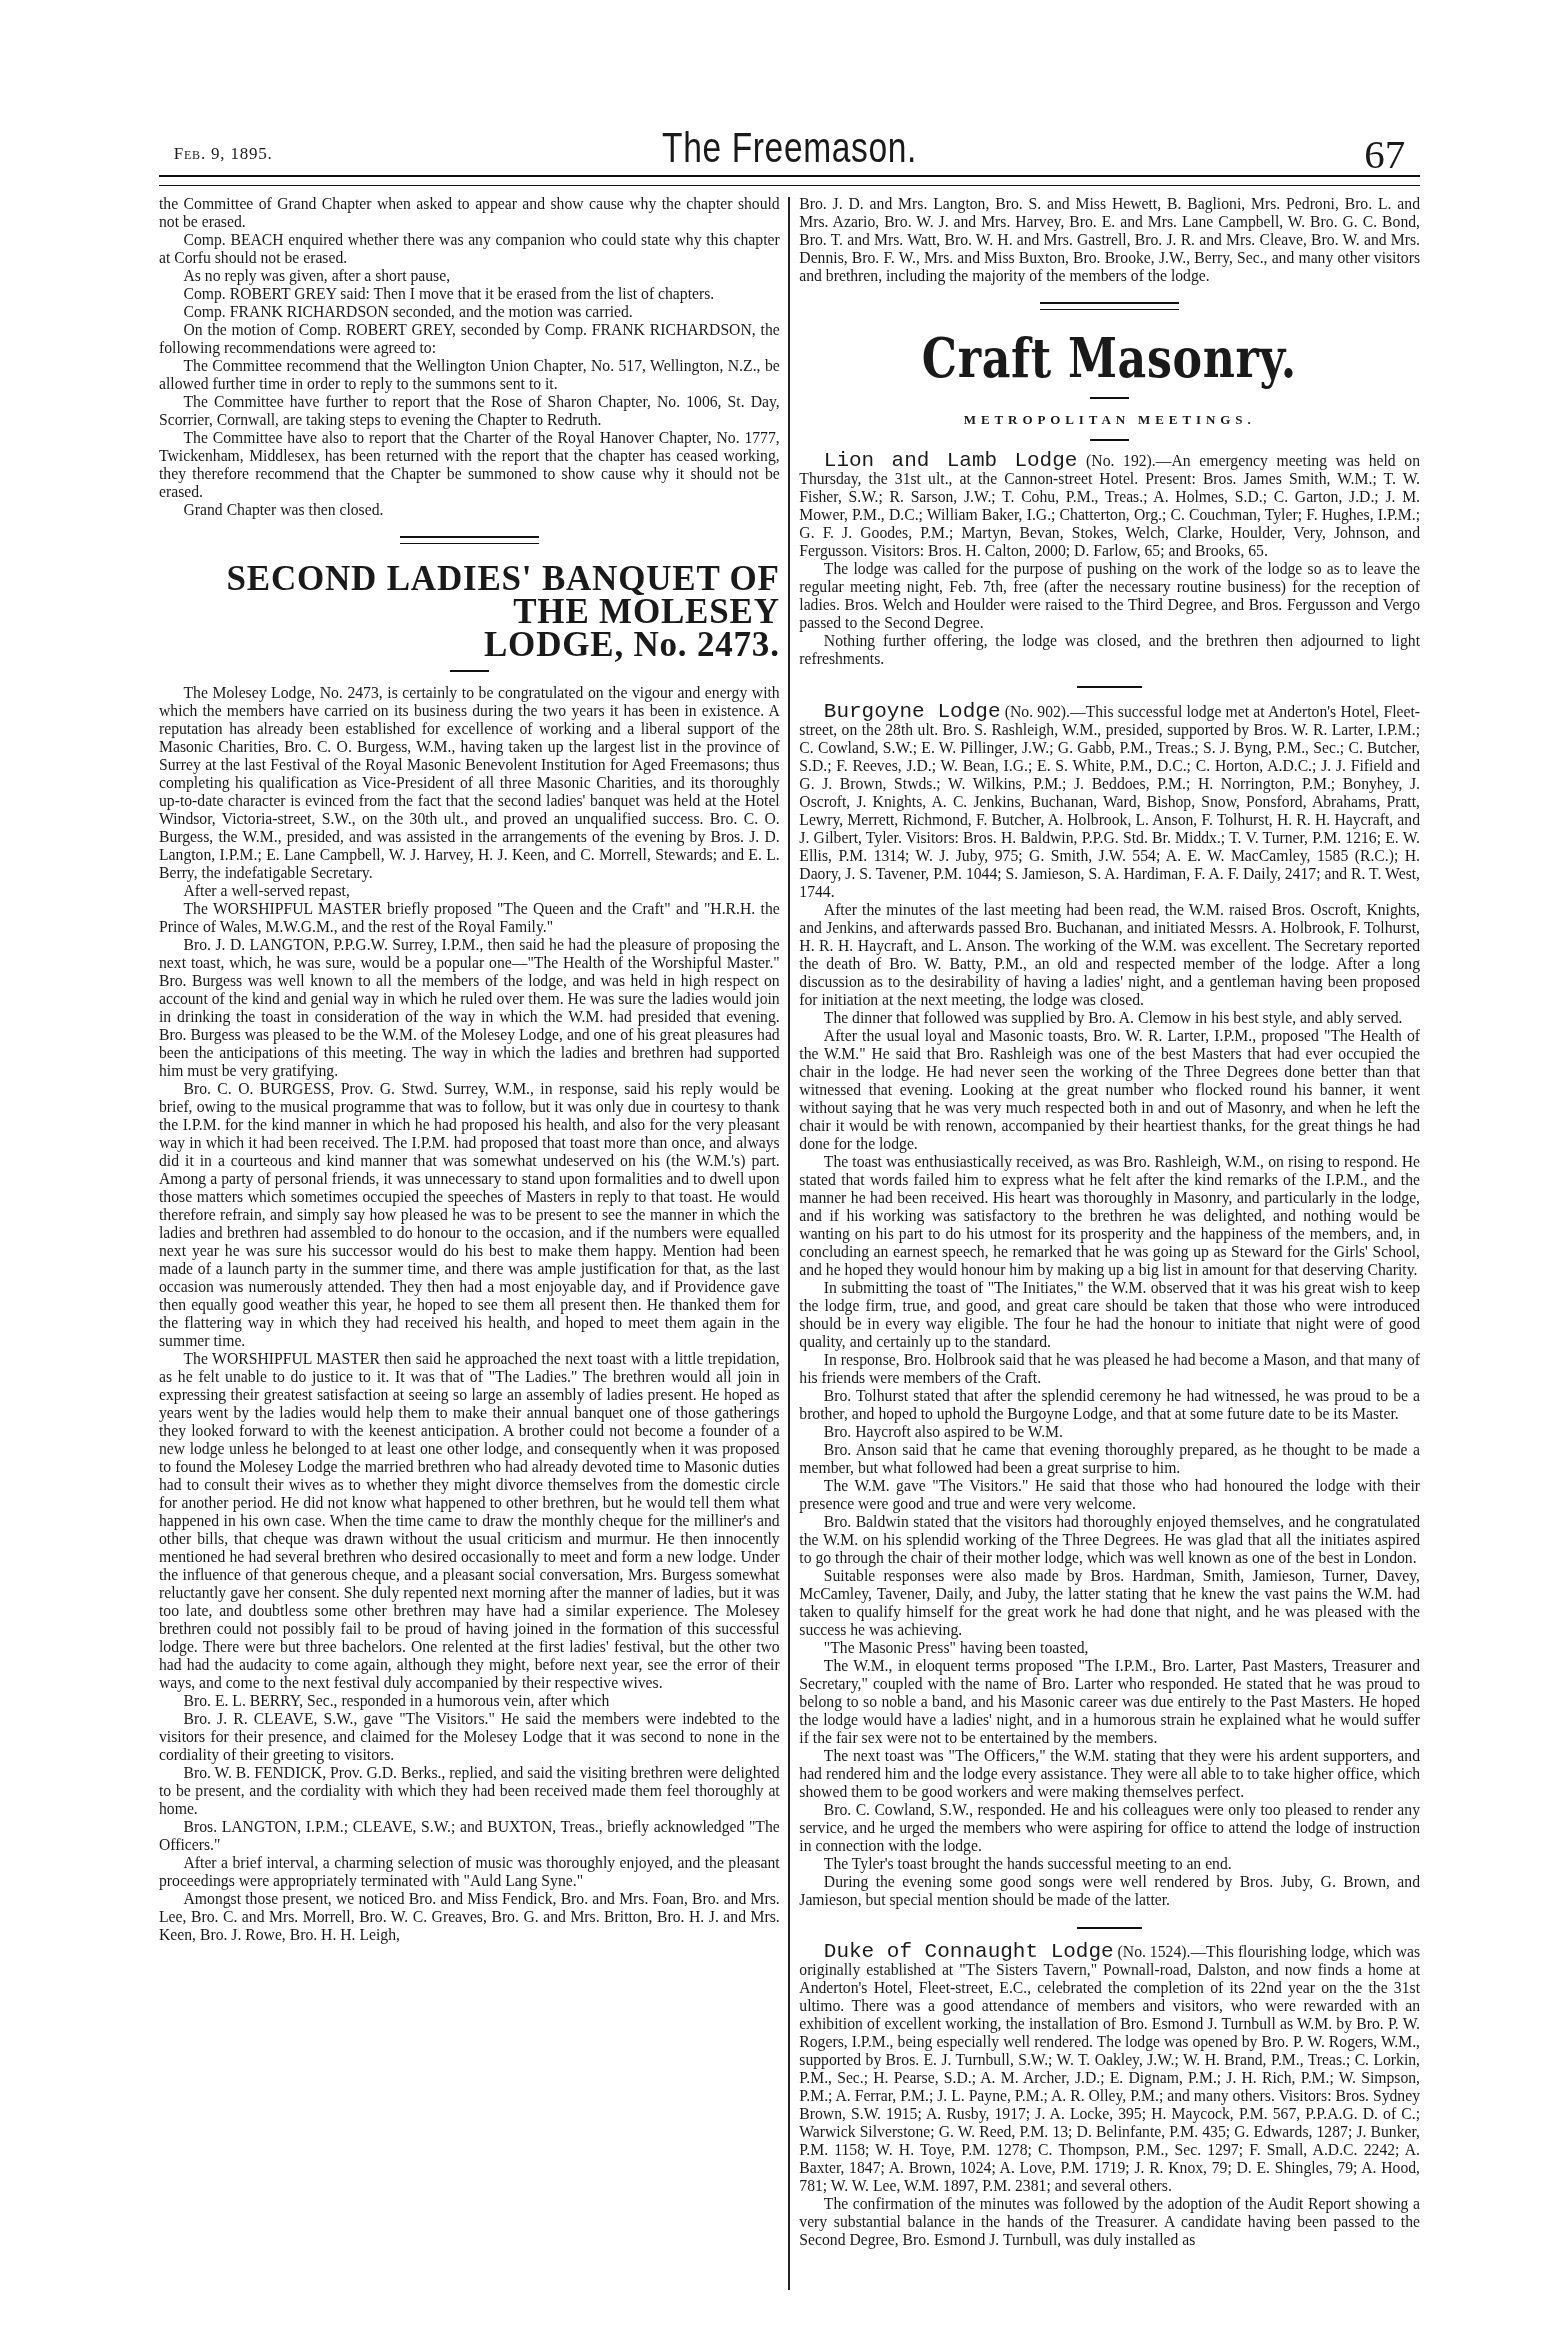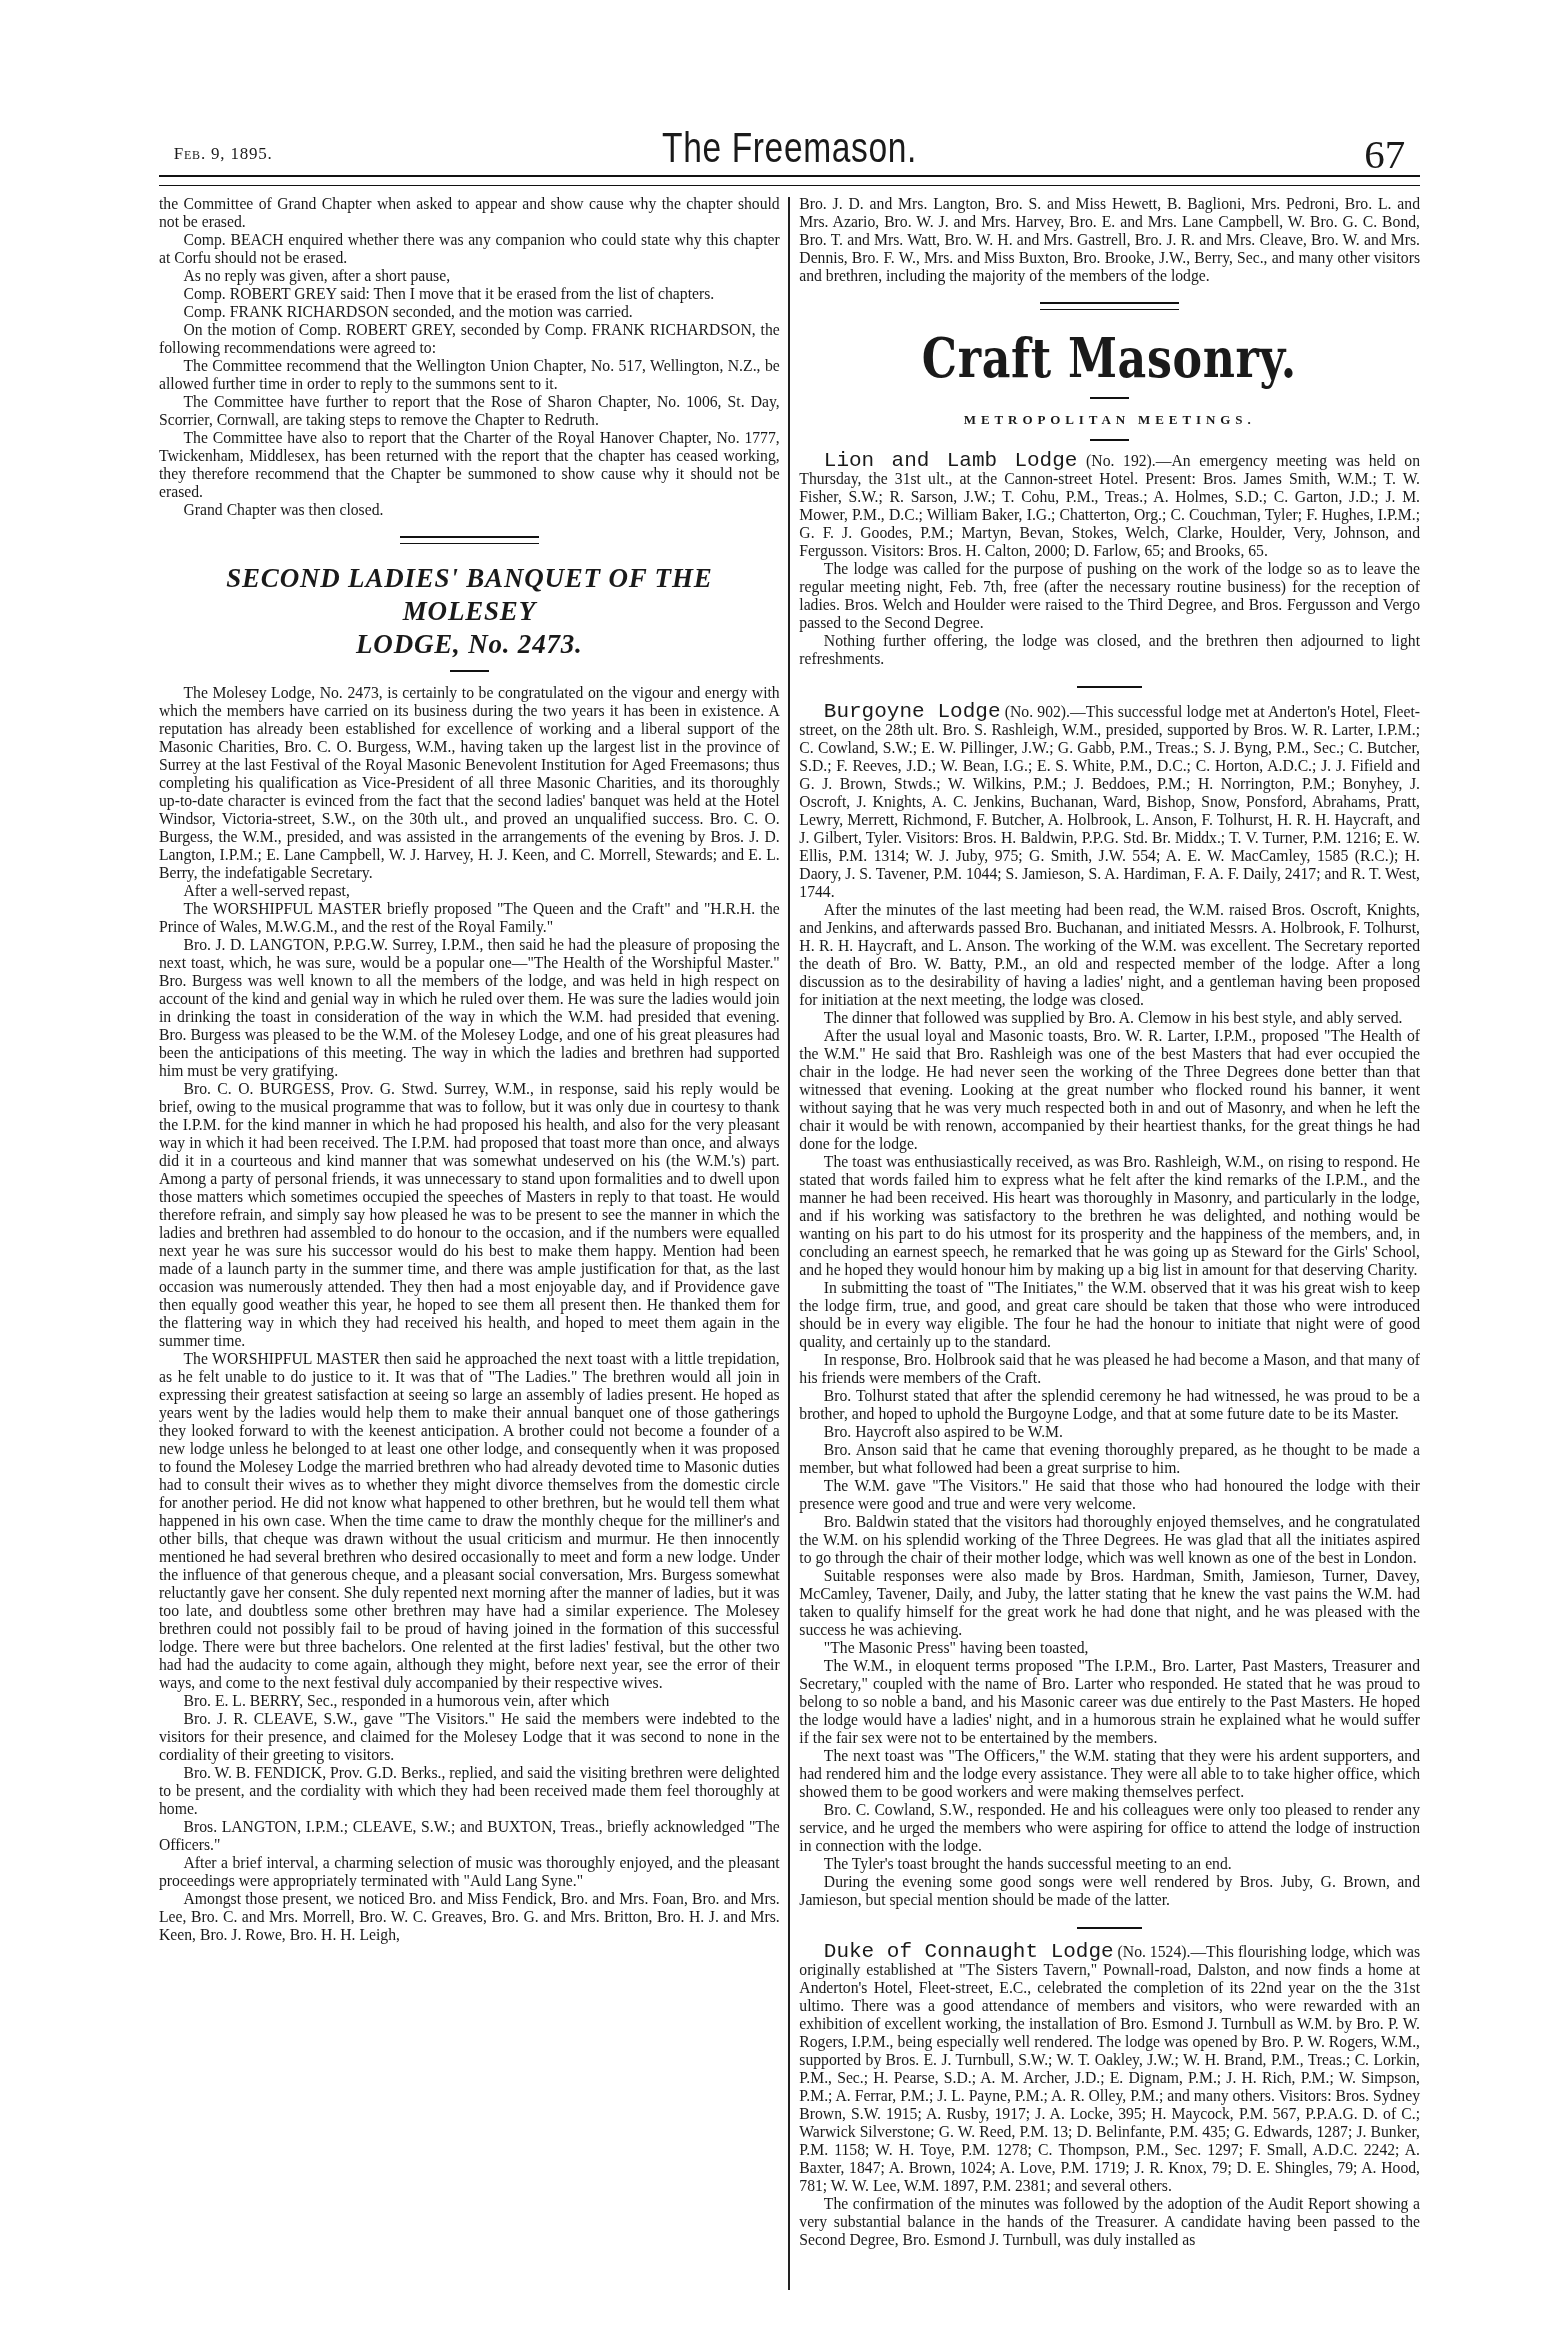--- a/index.html
+++ b/index.html
@@ -15,21 +15,21 @@
   .cols { position: relative; display: flex; margin-top: 9.8px; }
   .col { width: 621px; font-size: 15.7px; line-height: 18px; text-align: justify; hyphens: auto; }
   .col.left { padding-right: 8.2px; }
   .col.right { padding-left: 9.8px; }
   .divider { width: 1.6px; background: #222; align-self: stretch; margin-top: 1.6px; height: 2093px; }
   p { margin: 0; text-indent: 24.5px; }
   p.noindent { text-indent: 0; }
   .sep { width: 139px; height: 4.9px; margin: 16.3px auto 18px; border-top: 2.5px solid #111; border-bottom: 0.8px solid #111; }
   .sep.short { width: 39px; height: 0; border-bottom: none; border-top: 2.5px solid #111; margin: 9.8px auto 11.4px; }
   .sep.mid { width: 65px; height: 0; border-bottom: none; border-top: 2.5px solid #111; margin: 18px auto 14.7px; }
-  .art-title { text-align: center; font-style: italic; font-size: 27px; line-height: 33px; letter-spacing: 0.8px; margin: 8.2px 0 0; }
+  .art-title { text-align: right; font-size: 35px; line-height: 33px; letter-spacing: 0.8px; margin: 8.2px 0 0; }
   .section-title { text-align: center; font-size: 54px; line-height: 60px; font-weight: bold; margin: 4.9px 0 0;
                    font-family: "DejaVu Serif", serif; letter-spacing: 0.8px; transform: scaleX(0.82); }
   .subhead { text-align: center; font-size: 13px; letter-spacing: 4.9px; margin: 0; }
   .lodge-name { font-family: Liberation Mono, monospace; font-size: 21px; }
 </style>
 </head>
 <body>
 
 <div class="page">
 
@@ -44,21 +44,21 @@
 
     <section class="col left">
       <div>
         <p class="noindent">the Committee of Grand Chapter when asked to appear and show cause why the chapter should not be erased.</p>
         <p>Comp. BEACH enquired whether there was any companion who could state why this chapter at Corfu should not be erased.</p>
         <p>As no reply was given, after a short pause,</p>
         <p>Comp. ROBERT GREY said: Then I move that it be erased from the list of chapters.</p>
         <p>Comp. FRANK RICHARDSON seconded, and the motion was carried.</p>
         <p>On the motion of Comp. ROBERT GREY, seconded by Comp. FRANK RICHARDSON, the following recommendations were agreed to:</p>
         <p>The Committee recommend that the Wellington Union Chapter, No. 517, Wellington, N.Z., be allowed further time in order to reply to the summons sent to it.</p>
-        <p>The Committee have further to report that the Rose of Sharon Chapter, No. 1006, St. Day, Scorrier, Cornwall, are taking steps to remove the Chapter to Redruth.</p>
+        <p>The Committee have further to report that the Rose of Sharon Chapter, No. 1006, St. Day, Scorrier, Cornwall, are taking steps to evening the Chapter to Redruth.</p>
         <p>The Committee have also to report that the Charter of the Royal Hanover Chapter, No. 1777, Twickenham, Middlesex, has been returned with the report that the chapter has ceased working, they therefore recommend that the Chapter be summoned to show cause why it should not be erased.</p>
         <p>Grand Chapter was then closed.</p>
       </div>
 
       <div class="sep"></div>
 
       <article>
         <h2 class="art-title">SECOND LADIES' BANQUET OF THE MOLESEY</h2>
         <h2 class="art-title" style="margin-top:0">LODGE, No. 2473.</h2>
         <div class="sep short"></div>

